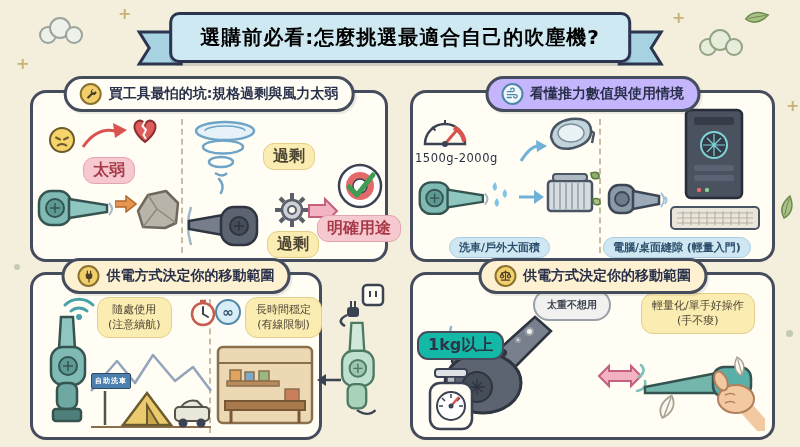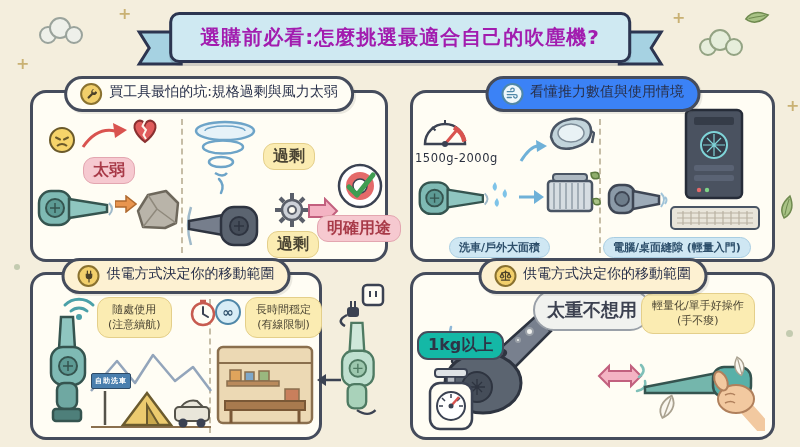--- a/index.html
+++ b/index.html
@@ -1,41 +1,41 @@
 <!DOCTYPE html>
 <html><head>
 <meta charset="utf-8">
 <style>
   *{box-sizing:border-box;margin:0;padding:0}
   body{background:#f4eedd}
   .stage{position:relative;width:800px;height:447px;background:#f4eedd;font-family:"DejaVu Sans",sans-serif;overflow:hidden;color:#2e3547}
   .abs{position:absolute}
   .panel{position:absolute;background:#fffdf4;border:3px solid #454c5c;border-radius:16px}
-  .pill{position:absolute;top:-17px;left:50%;transform:translateX(-50%);display:flex;align-items:flex-start;gap:7px;
-        padding:4px 13px;border:3px solid #454c5c;border-radius:22px;font-weight:normal;font-size:14px;
+  .pill{position:absolute;top:-17px;left:50%;transform:translateX(-50%);display:flex;align-items:center;gap:7px;
+        padding:4px 13px;border:3px solid #454c5c;border-radius:22px;font-weight:bold;font-size:14px;
         white-space:nowrap;background:#fffdf4;box-shadow:2px 2px 0 rgba(60,60,50,.10);z-index:3;color:#28304a}
-  .pill-blue{background:#3b82f6}
+  .pill-blue{background:#c4b5fd}
   .pill-cream{background:#fdf1d2}
   .ic{width:22px;height:22px;border-radius:50%;display:flex;align-items:center;justify-content:center;flex:none}
   .ic-yellow{background:#f2cf6b;border:2px solid #8a7230}
   .ic-blue{background:#eef7fb;border:2px solid #4f87a8}
   .divider{position:absolute;border-left:2px dashed #c6bda6}
   .badge{position:absolute;padding:2px 9px;border-radius:11px;font-weight:bold;font-size:16px;white-space:nowrap}
   .badge.pink{background:#f6c9d0;color:#a83a48;border:1.5px solid #e3a6b0}
   .badge.yellow{background:#fbecb2;color:#4a4433;border:1.5px solid #e4cf8a}
   .badge.blue{background:#cfe7f3;color:#2d4f6b;border:1.5px solid #a8cde2;font-size:11px}
   .badge.outline{background:#14b8a6;border:2px solid #454c5c;color:#2e3547}
   .badge2{position:absolute;padding:4px 10px;border-radius:12px;font-weight:normal;font-size:11px;text-align:center;
           line-height:1.4;background:#fbecb2;color:#4a4433;border:1.5px solid #e4cf8a;white-space:nowrap}
   .num{position:absolute;font-weight:normal;font-size:11.5px;color:#2b3140;letter-spacing:.5px}
   .banner-band{position:relative;z-index:1;background:#cfe9f2;border:3px solid #2c3550;border-radius:10px;
-               padding:9px 28px;font-size:20px;font-weight:bold;color:#a21caf;letter-spacing:1px;
+               padding:9px 28px;font-size:20px;font-weight:bold;color:#000000;letter-spacing:1px;
                box-shadow:0 3px 0 rgba(44,53,80,.18);white-space:nowrap}
   .bubble{position:absolute;background:#f1f2ef;border:2px solid #9aa0a8;border-radius:22px;
-          font-weight:bold;font-size:18px;color:#3c4150;padding:7px 12px;white-space:nowrap}
+          font-weight:bold;font-size:10px;color:#3c4150;padding:7px 12px;white-space:nowrap}
   .bubble-dot{position:absolute;background:#f1f2ef;border:2px solid #9aa0a8;border-radius:50%}
   .inf{position:absolute;width:26px;height:26px;border-radius:50%;background:#d8edf6;border:2px solid #4f87a8;
        display:flex;align-items:center;justify-content:center;font-weight:bold;color:#2d4f6b;font-size:14px}
   .spark{position:absolute;color:#c9b173;font-weight:bold;font-size:16px}
   .dot{position:absolute;border-radius:50%;background:#c3cbb0}
   .camp-sign{position:absolute;left:2px;top:28px;background:#4a7fae;color:#fff;font-size:7px;font-weight:bold;
              padding:2px 3px;border-radius:2px;border:1px solid #2d4a66;letter-spacing:1px}
 </style>
 </head>
 <body>

